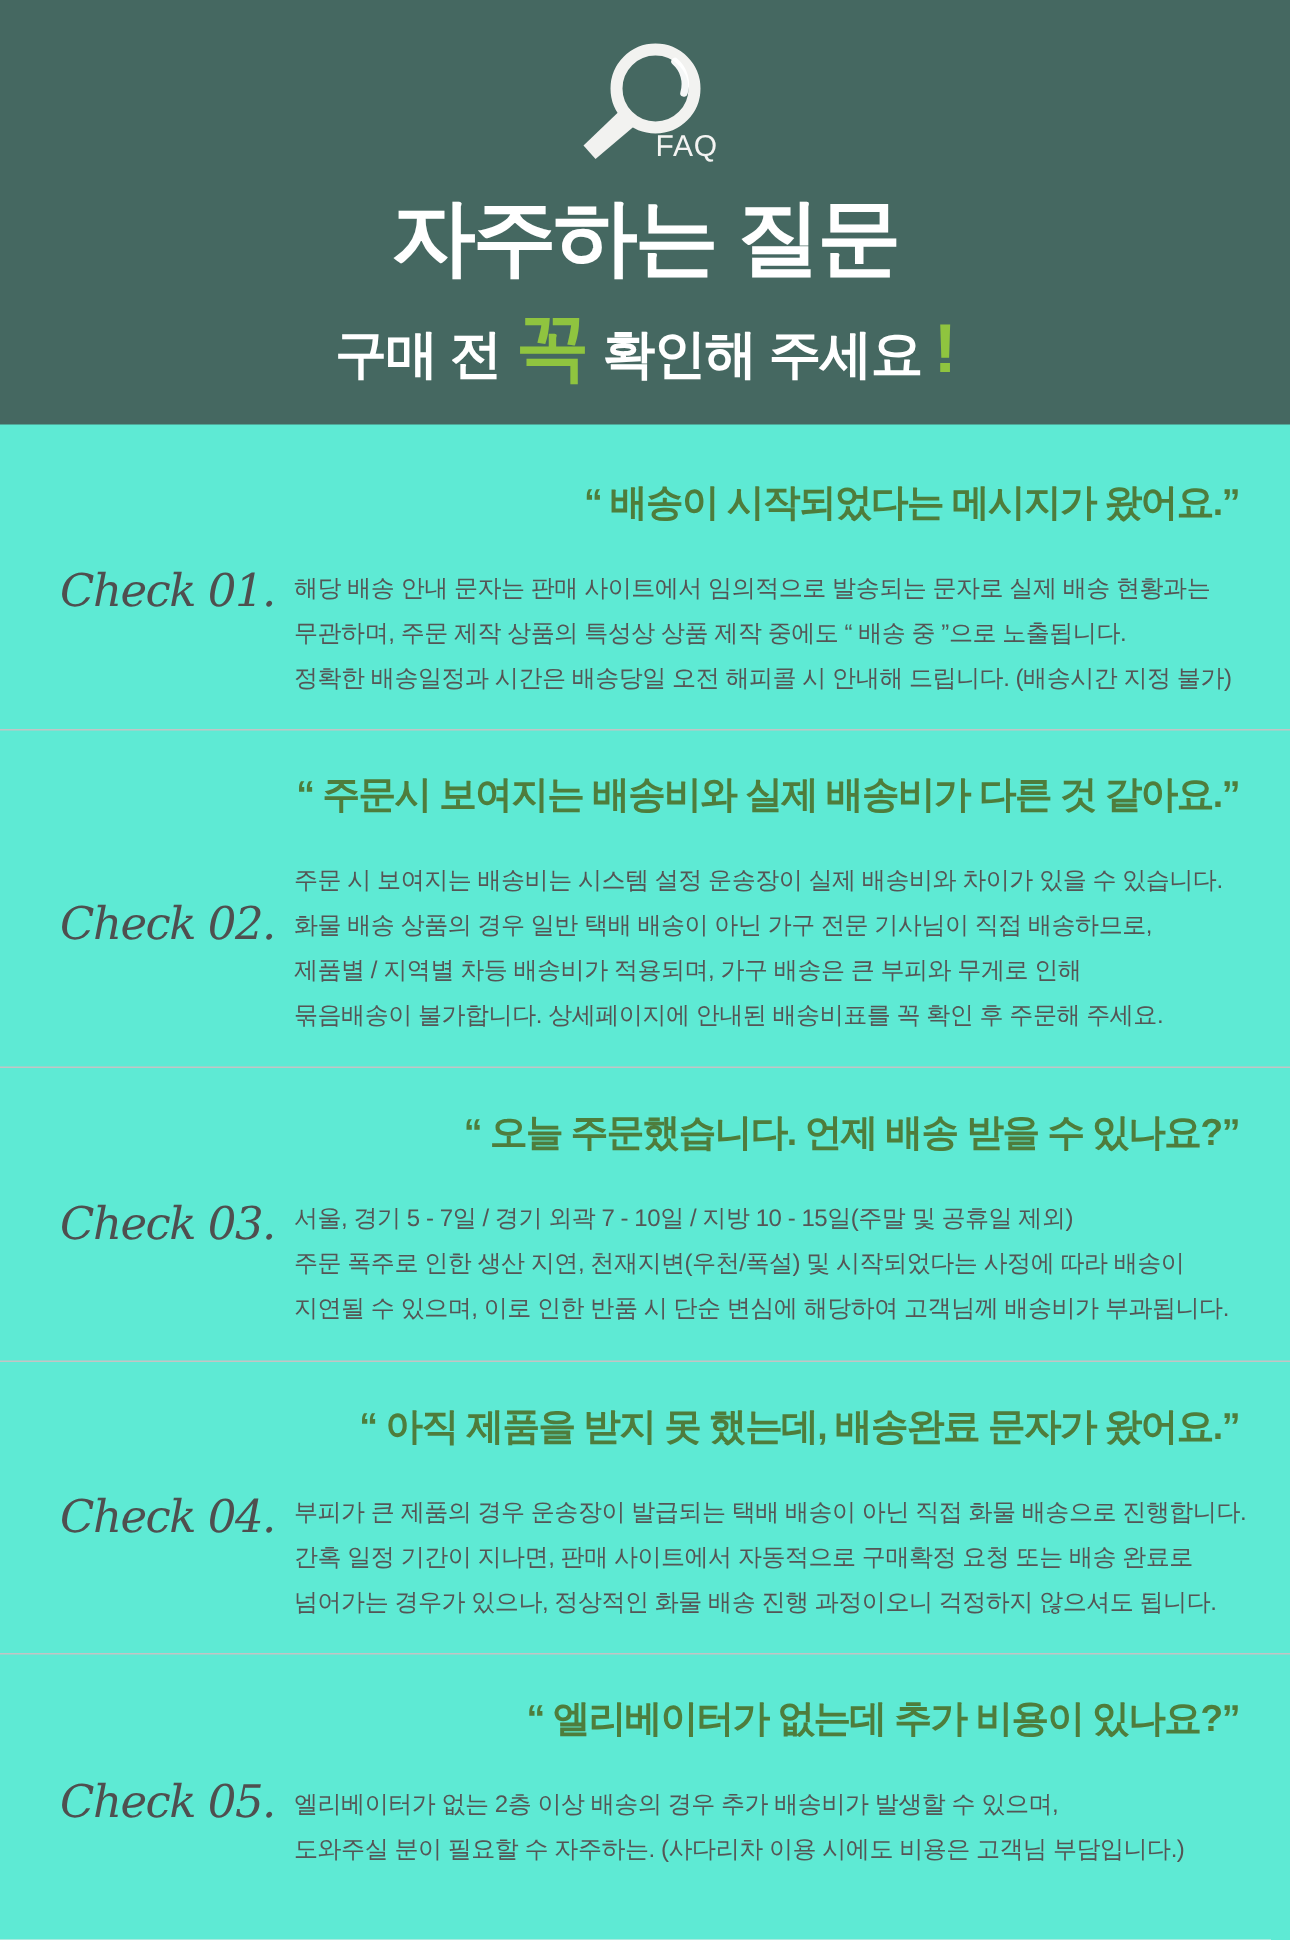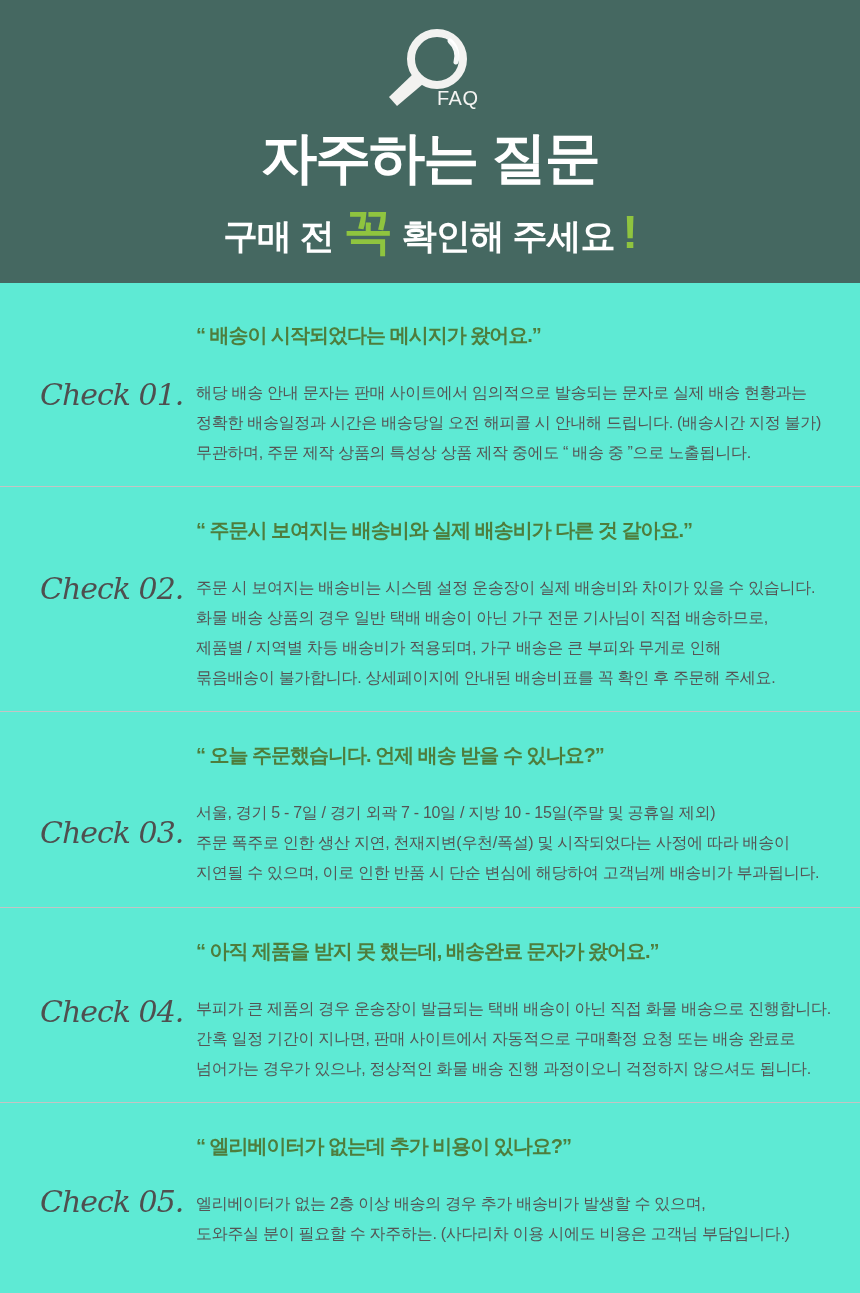--- a/index.html
+++ b/index.html
@@ -45,28 +45,28 @@
   .faq-section:nth-of-type(3) { height:196px; }
   .faq-section:nth-of-type(4) { height:195px; }
   .faq-section:nth-of-type(5) { height:190px; border-bottom:none; }
 
   .check {
     position:absolute; left:40px;
     font-family:"DejaVu Serif", serif; font-style:italic;
     font-size:30px; letter-spacing:-1px; color:#4f4f4f; white-space:nowrap;
   }
   .faq-section:nth-of-type(1) .check { top:94px; }
-  .faq-section:nth-of-type(2) .check { top:84px;text-align:center; }
-  .faq-section:nth-of-type(3) .check { top:103px; }
+  .faq-section:nth-of-type(2) .check { top:112px;text-align:center; }
+  .faq-section:nth-of-type(3) .check { top:87px; }
   .faq-section:nth-of-type(4) .check { top:86px; }
   .faq-section:nth-of-type(5) .check { top:81px; }
 
   .question {
-    font-size:20px; line-height:33px; font-weight:bold; letter-spacing:-1px;
-    color:#4e7d3c; white-space:nowrap;
+    font-size:25px; line-height:33px; font-weight:bold; letter-spacing:-1px;
+    color:#4e7d3c; white-space:nowrap;text-align:right;
   }
   .answer { margin-top:26px; }
   .answer .line {
     font-size:16px; line-height:30px; letter-spacing:-0.3px;
     color:#555555; white-space:nowrap;
   }
 </style>
 </head>
 <body>
 
@@ -85,22 +85,22 @@
     <p class="subtitle"><span>구매 전</span><span class="hl">꼭</span><span>확인해 주세요</span><span class="excl">!</span></p>
   </header>
 
   <main>
 
     <section class="faq-section">
       <div class="check">Check 01.</div>
       <h2 class="question">“ 배송이 시작되었다는 메시지가 왔어요.”</h2>
       <div class="answer">
         <div class="line">해당 배송 안내 문자는 판매 사이트에서 임의적으로 발송되는 문자로 실제 배송 현황과는</div>
+        <div class="line">무관하며, 주문 제작 상품의 특성상 상품 제작 중에도 “ 배송 중 ”으로 노출됩니다.</div>
         <div class="line">정확한 배송일정과 시간은 배송당일 오전 해피콜 시 안내해 드립니다. (배송시간 지정 불가)</div>
-        <div class="line">무관하며, 주문 제작 상품의 특성상 상품 제작 중에도 “ 배송 중 ”으로 노출됩니다.</div>
       </div>
     </section>
 
     <section class="faq-section">
       <div class="check">Check 02.</div>
       <h2 class="question">“ 주문시 보여지는 배송비와 실제 배송비가 다른 것 같아요.”</h2>
       <div class="answer">
         <div class="line">주문 시 보여지는 배송비는 시스템 설정 운송장이 실제 배송비와 차이가 있을 수 있습니다.</div>
         <div class="line">화물 배송 상품의 경우 일반 택배 배송이 아닌 가구 전문 기사님이 직접 배송하므로,</div>
         <div class="line">제품별 / 지역별 차등 배송비가 적용되며, 가구 배송은 큰 부피와 무게로 인해</div>

